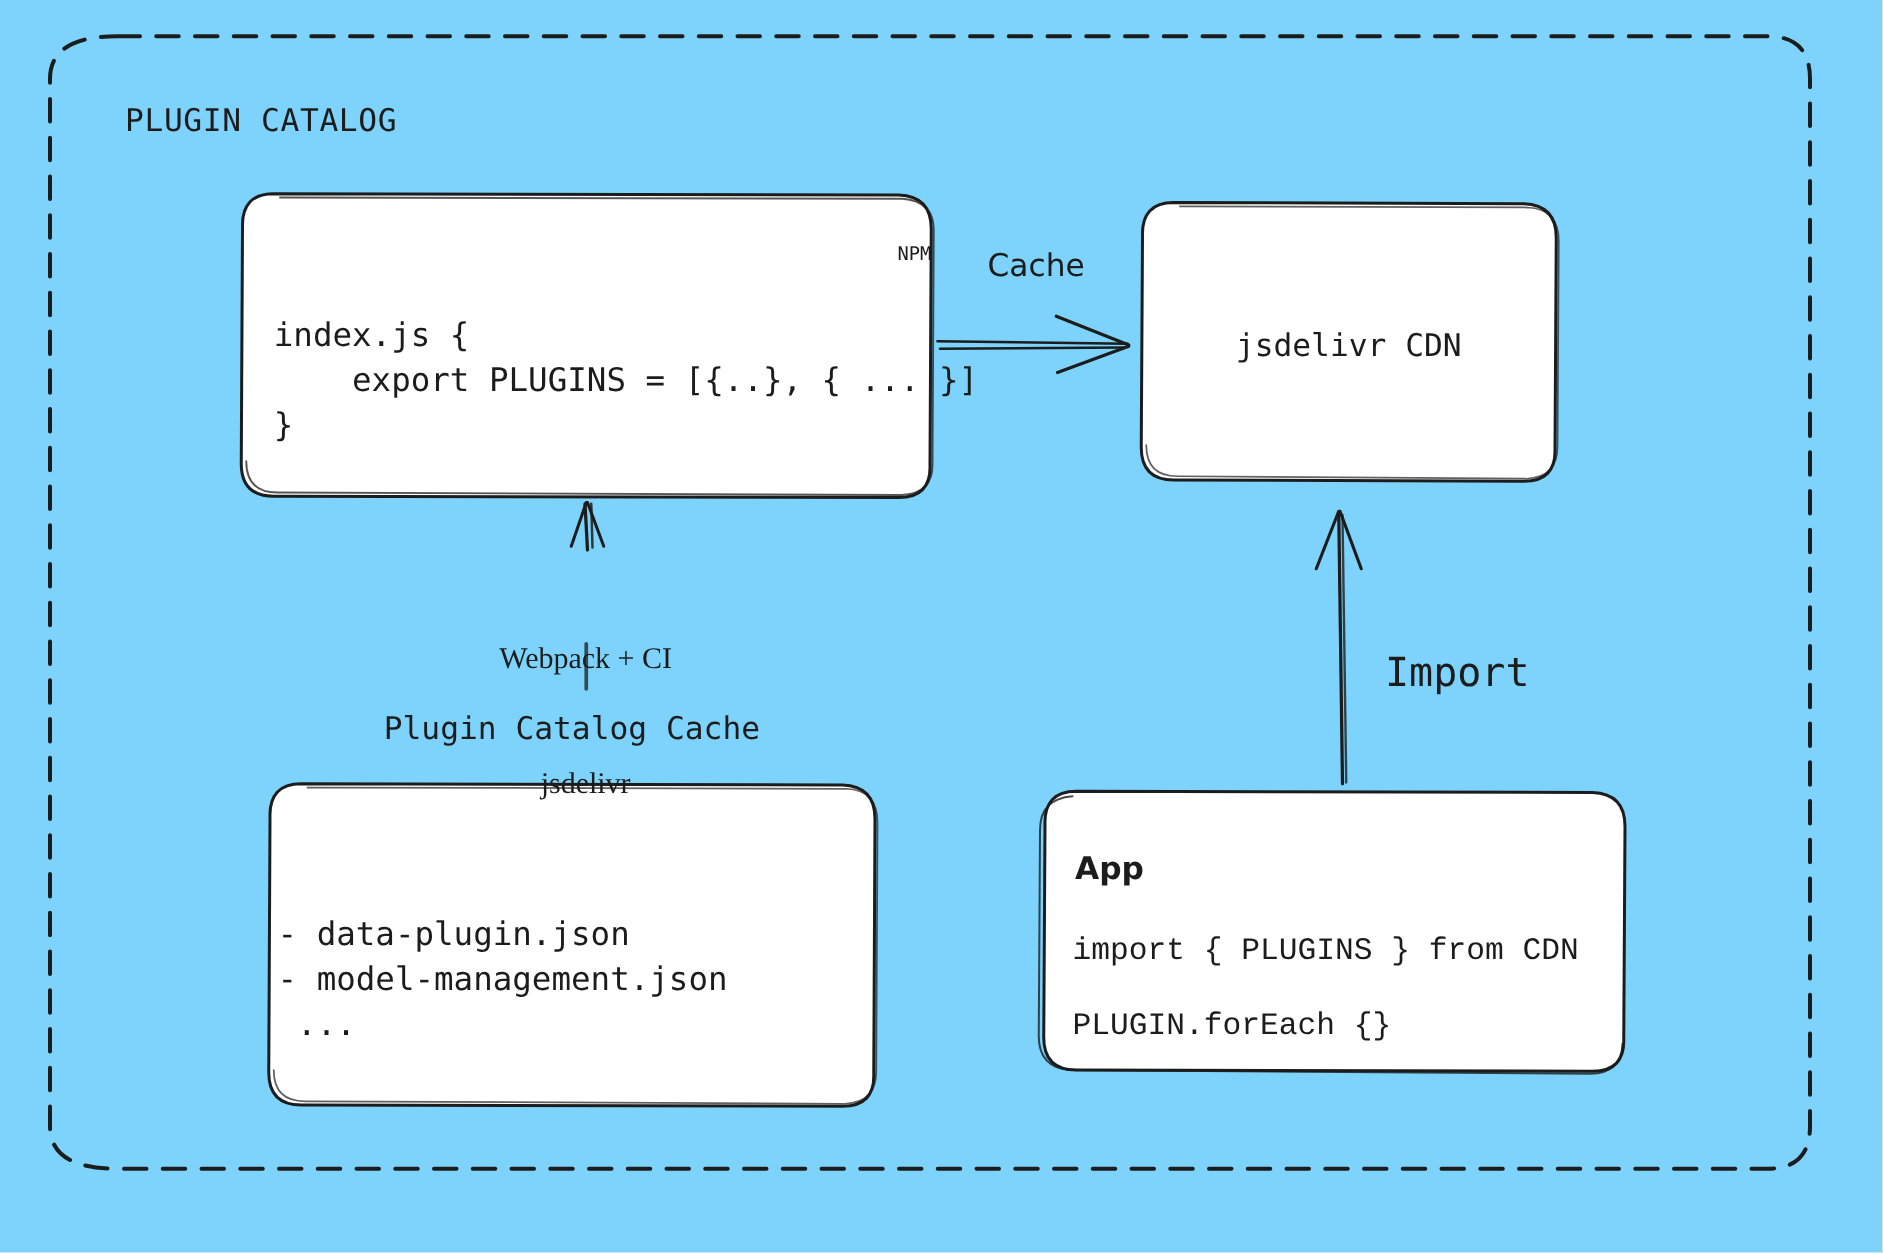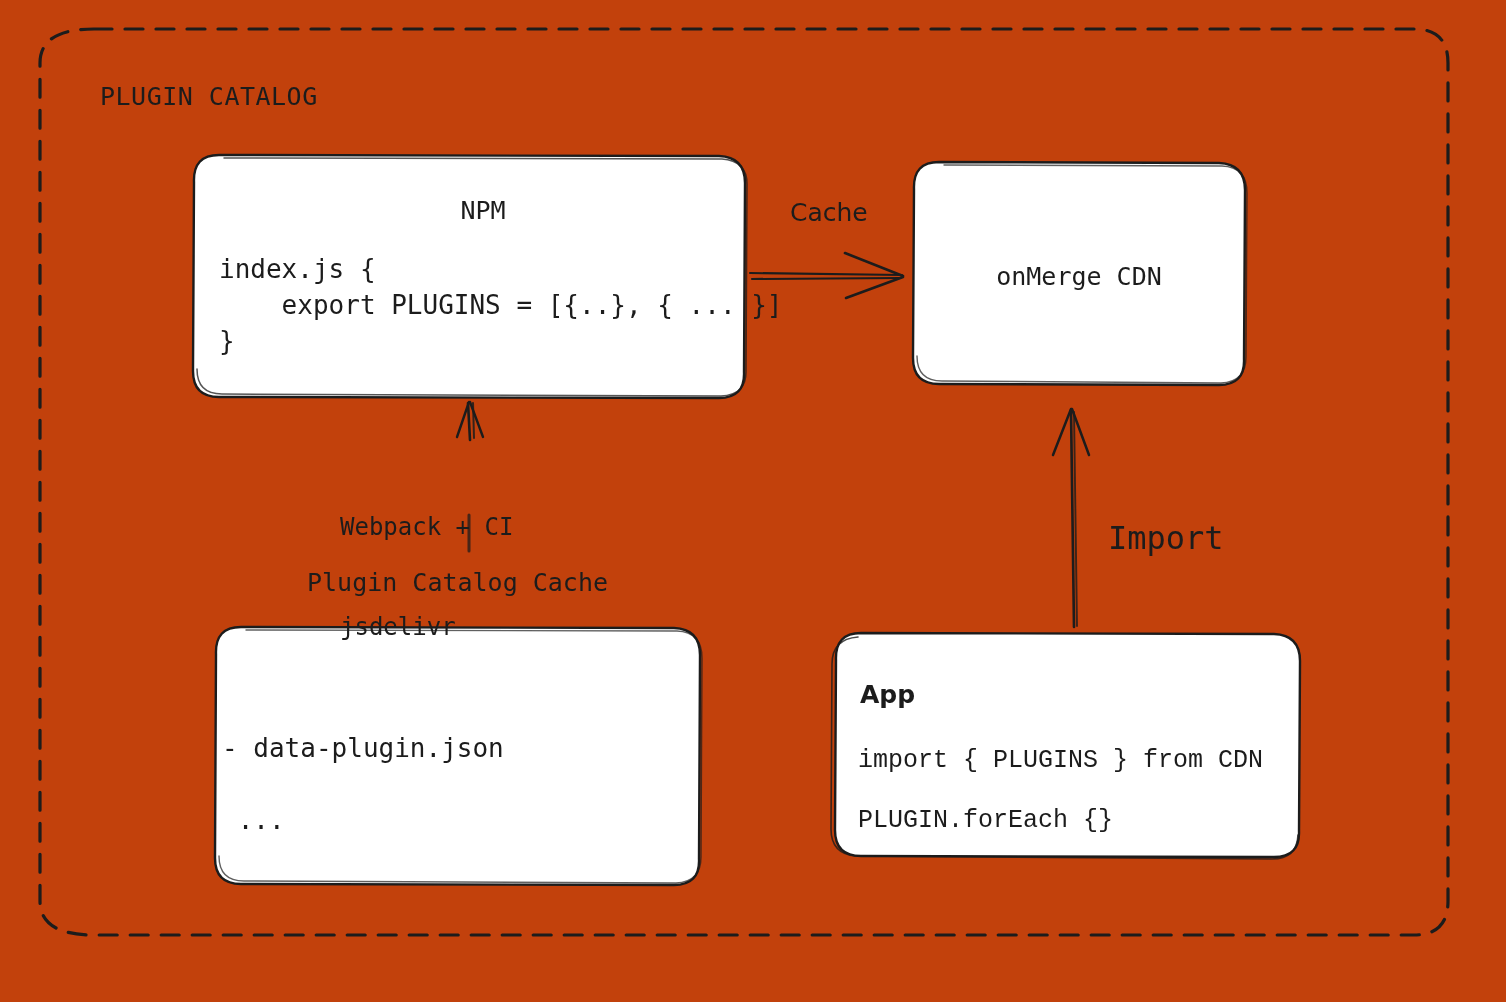--- a/index.html
+++ b/index.html
@@ -4,21 +4,21 @@
 <style>
   html, body {
     margin: 0;
     padding: 0;
     background: #ffffff;
   }
   #canvas {
     position: relative;
     width: 1506px;
     height: 1002px;
-    background: #c2410c;
+    background: #7dd3fc;
     overflow: hidden;
     font-family: "DejaVu Sans Mono", "Liberation Mono", monospace;
   }
   #diagram-svg {
     position: absolute;
     left: 0;
     top: 0;
     width: 1506px;
     height: 1002px;
   }
@@ -34,25 +34,25 @@
   .sans {
     font-family: "DejaVu Sans", "Liberation Sans", sans-serif;
   }
   .group-title {
     left: 100px;
     top: 80px;
     font-size: 25px;
     letter-spacing: 0.5px;
   }
   .npm-title {
-    left: 207px;
+    left: 193px;
     top: 194px;
     width: 552px;
-    text-align: center;
-    font-size: 25px;
+    text-align: right;
+    font-size: 15px;
   }
   .npm-code {
     left: 219px;
     top: 252px;
     font-size: 26px;
     line-height: 1.36;
   }
   .cdn-title {
     left: 913px;
     top: 260px;
@@ -67,22 +67,24 @@
   }
   .import-label {
     left: 1108px;
     top: 517px;
     font-size: 32px;
   }
   .webpack-label {
     left: 340px;
     top: 445px;
     width: 257px;
+    text-align: center;
     font-size: 24px;
     line-height: 1.38;
+    font-family: Liberation Serif, serif;
   }
   .repo-title {
     left: 215px;
     top: 566px;
     width: 485px;
     text-align: center;
     font-size: 25px;
   }
   .repo-list {
     left: 222px;
@@ -159,30 +161,31 @@
     </g>
   </svg>
 
   <div class="lbl mono group-title">PLUGIN CATALOG</div>
 
   <div class="lbl mono npm-title">NPM</div>
   <div class="lbl mono npm-code">index.js {</div>
   <div class="lbl mono npm-code" style="top:288px;">    export PLUGINS = [{..}, { ... }]</div>
   <div class="lbl mono npm-code" style="top:324px;">}</div>
 
-  <div class="lbl mono cdn-title">onMerge CDN</div>
+  <div class="lbl mono cdn-title">jsdelivr CDN</div>
 
   <div class="lbl sans cache-label">Cache</div>
   <div class="lbl mono import-label">Import</div>
   <div class="lbl mono webpack-label">
     <div>Webpack + CI</div>
     <div>jsdelivr</div>
   </div>
 
   <div class="lbl mono repo-title">Plugin Catalog Cache</div>
   <div class="lbl mono repo-list">- data-plugin.json</div>
+  <div class="lbl mono repo-list" style="top:743px;">- model-management.json</div>
   <div class="lbl mono repo-list" style="top:779px;"> ...</div>
 
   <div class="lbl sans app-title">App</div>
   <div class="lbl mono app-code">import { PLUGINS } from CDN</div>
   <div class="lbl mono app-code" style="top:794px;">PLUGIN.forEach {}</div>
 
 </div>
 
 </body></html>

